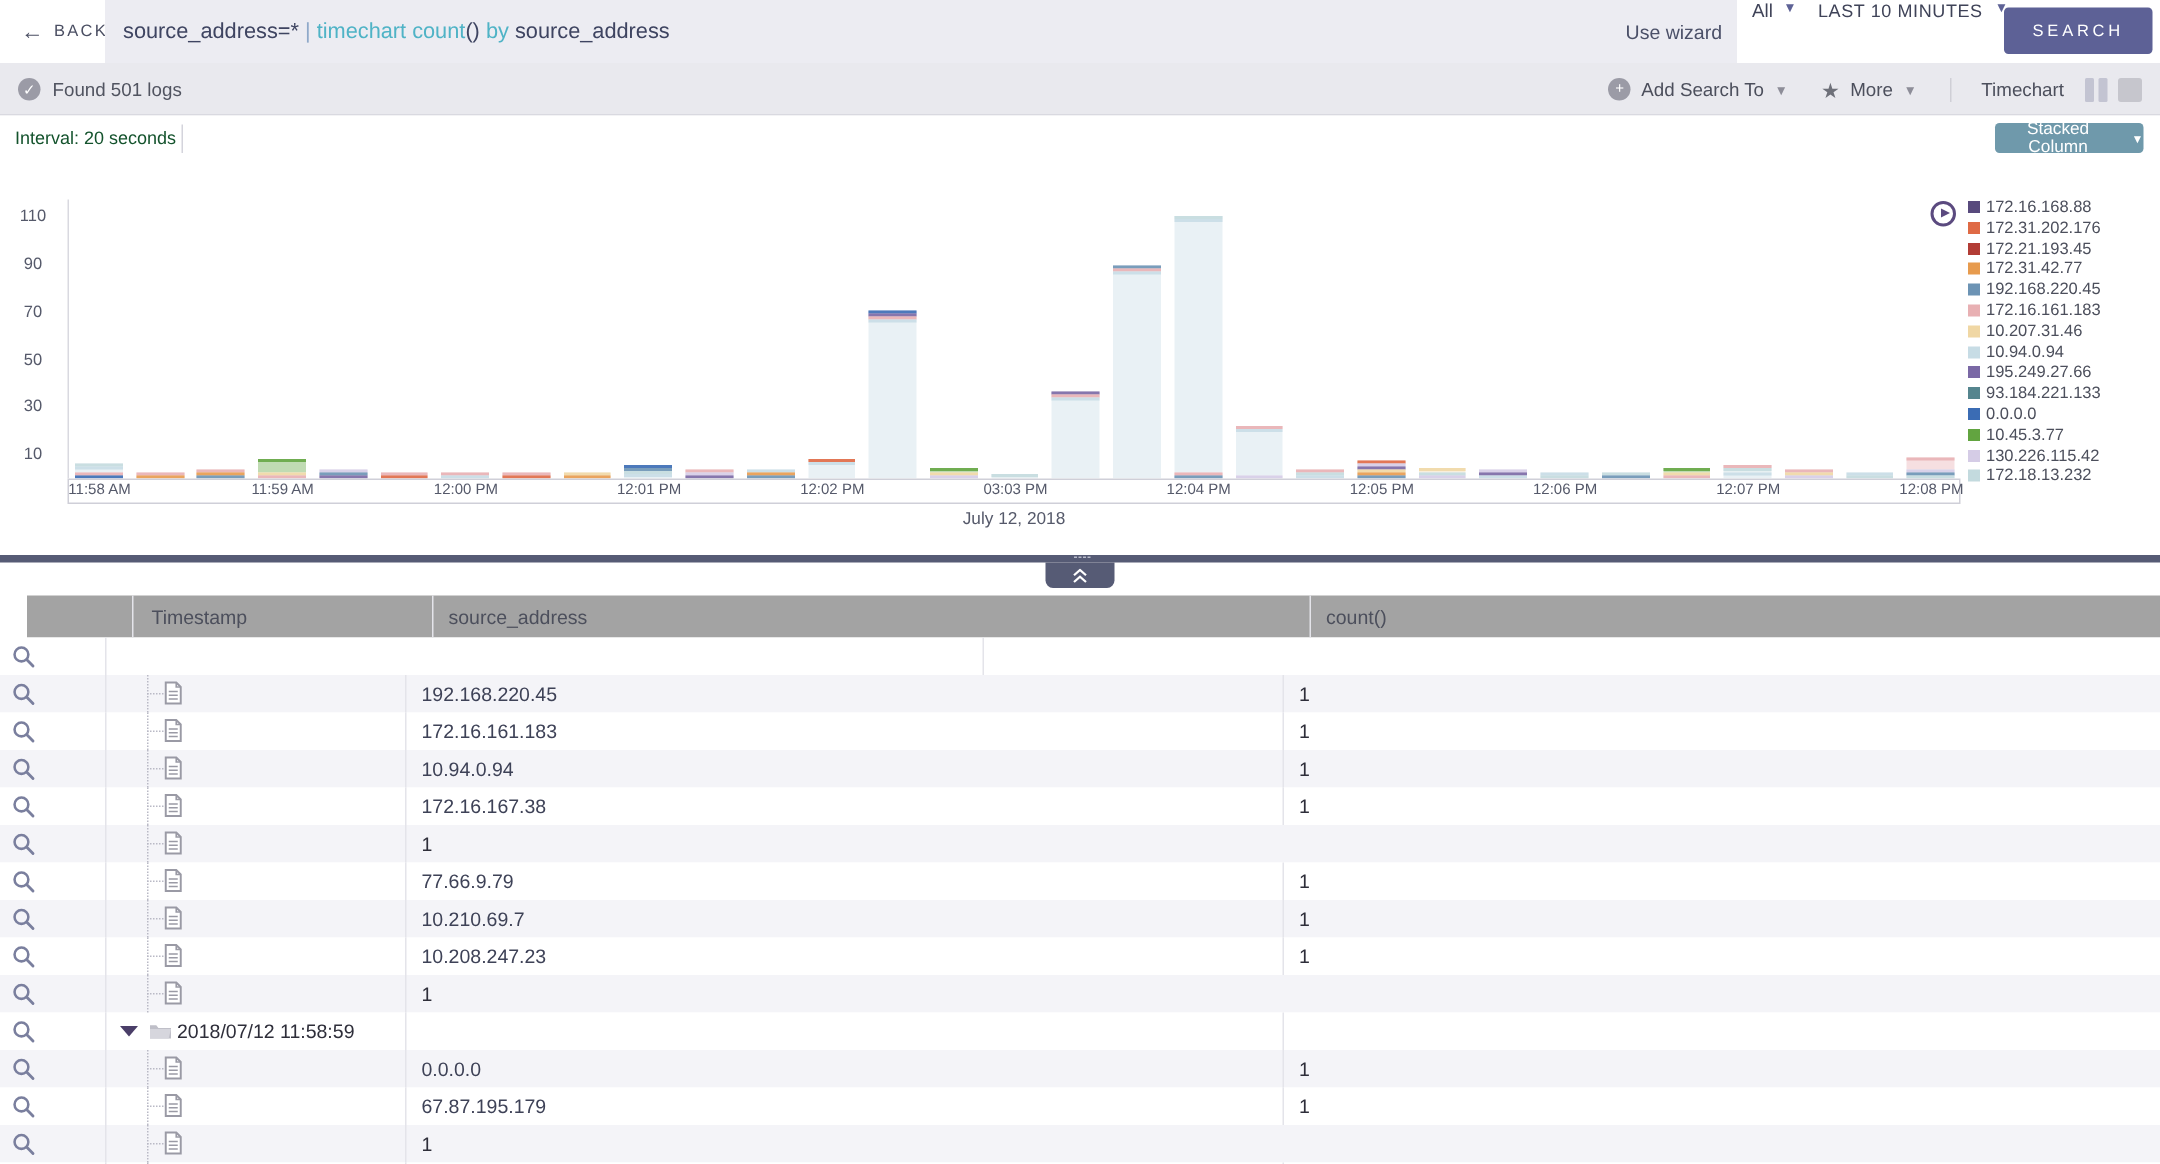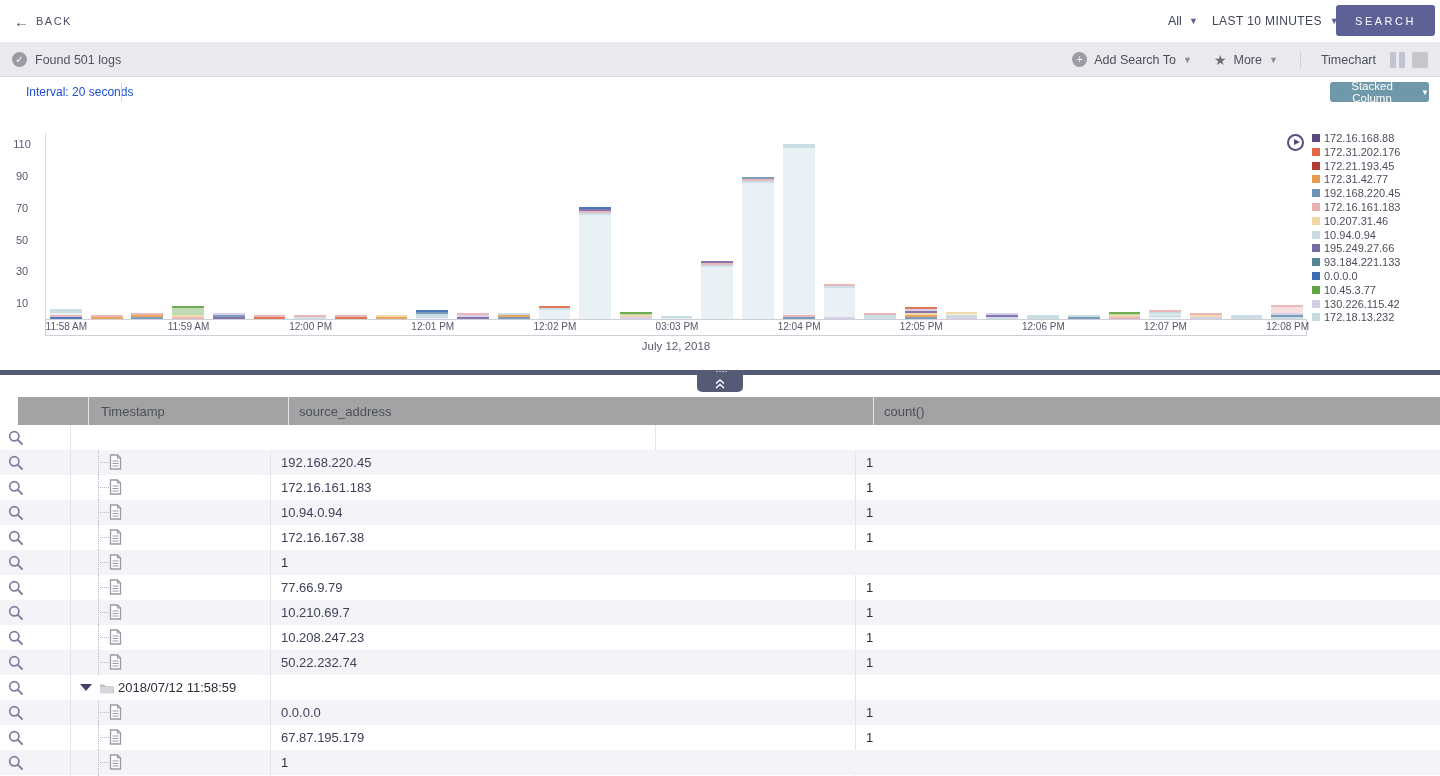--- a/index.html
+++ b/index.html
@@ -12,23 +12,23 @@
   #back-btn { position:absolute; left:14px; top:0; height:42px; display:flex; align-items:center;
               gap:7px; color:#4b4f63; cursor:pointer; }
   #back-btn .arrow { font-size:15px; }
   #back-btn .lbl { font-size:11px; letter-spacing:1.5px; }
   #query-field { position:absolute; left:70px; top:0; width:1088px; height:42px;
                  background:#ececf2; display:flex; align-items:center; padding:0 12px; }
   #query-text { font-size:14.5px; color:#3e4461; white-space:pre; }
   .q-dark { color:#3e4461; } .q-teal { color:#4fb3c6; } .q-pipe { color:#8fa9c9; }
   #use-wizard { position:absolute; right:10px; top:0; height:42px; display:flex; align-items:center;
                 font-size:13px; color:#4b5068; cursor:pointer; }
-  #scope-dd { position:absolute; left:1168px; top:0; height:42px; display:flex; align-items:center;
+  #scope-dd { position:absolute; left:1168px; top:0; height:42px; display:flex; align-items:flex-start;
               gap:7px; font-size:12.5px; color:#3f4358; cursor:pointer; }
-  #range-dd { position:absolute; left:1212px; top:0; height:42px; display:flex; align-items:center;
+  #range-dd { position:absolute; left:1212px; top:0; height:42px; display:flex; align-items:flex-start;
               gap:8px; font-size:12px; letter-spacing:.4px; color:#3f4358; cursor:pointer; }
   .caret { font-size:9px; color:#5e6296; }
   #search-btn { position:absolute; left:1336px; top:5px; width:99px; height:31px; background:#5d6196;
                 border:none; border-radius:3px; color:#fff; font-size:11px; letter-spacing:2.5px;
                 font-family:inherit; cursor:pointer; }
 
   
   #toolbar2 { position:absolute; left:0; top:42px; width:1440px; height:35px; background:#e9e9ee;
               border-bottom:1px solid #d9d9e0; }
   #status { position:absolute; left:12px; top:0; height:35px; display:flex; align-items:center; gap:8px;
@@ -41,21 +41,21 @@
   .tb2-item .caret { color:#8d8d98; }
   .star-ic { color:#6e7079; font-size:14px; }
   .vdiv { width:1px; height:16px; background:#cfcfd6; margin:0 20px 0 0; }
   #view-label { font-size:12.5px; color:#4c4f5c; margin-right:14px; }
   #cols-icon { display:flex; gap:3px; margin-right:7px; cursor:pointer; }
   #cols-icon i { display:block; width:6px; height:16px; background:#c3c4d2; border-radius:1px; }
   #grid-icon { width:16px; height:16px; background:#c6c6cd; border-radius:2px; margin-right:12px; cursor:pointer; }
 
   
   #chart-sec { position:absolute; left:0; top:77px; width:1440px; height:293px; background:#fff; }
-  #interval { position:absolute; left:26px; top:8px; font-size:12px; color:#1d4ed8; }
+  #interval { position:absolute; left:10px; top:8px; font-size:12px; color:#14532d; }
   #interval-div { position:absolute; left:121px; top:6px; height:19px; border-left:1px solid #d4d4dc; }
   #ctype-btn { position:absolute; left:1330px; top:5px; width:99px; height:20px; background:#6f99ab;
                border:none; border-radius:3px; color:#fff; font-size:11.5px; font-family:inherit;
                display:flex; align-items:center; justify-content:center; gap:7px; cursor:pointer; }
   #ctype-btn .caret { color:#fff; font-size:8px; }
   #plot { position:absolute; left:45px; top:56px; width:1262px; height:186px;
           border-left:1px solid #d9d9e0; }
   .ylab { position:absolute; width:36px; left:-42px; text-align:center; font-size:11px; color:#55596a; }
   .bar { position:absolute; bottom:0; display:flex; flex-direction:column-reverse; cursor:pointer; }
   .seg { width:100%; }
@@ -111,20 +111,24 @@
 </head>
 <body>
 
 <div id="app">
 
   <div id="topbar">
     <div id="back-btn">
       <span class="arrow">←</span>
       <span class="lbl">BACK</span>
     </div>
+    <div id="query-field">
+      <span id="query-text"><span class="q-dark">source_address=* </span><span class="q-pipe">| </span><span class="q-teal">timechart count</span><span class="q-dark">()</span><span class="q-teal"> by</span><span class="q-dark"> source_address</span></span>
+      <span id="use-wizard">Use wizard</span>
+    </div>
     <div id="scope-dd">
       <span>All</span>
       <span class="caret">▼</span>
     </div>
     <div id="range-dd">
       <span>LAST 10 MINUTES</span>
       <span class="caret">▼</span>
     </div>
     <button id="search-btn">SEARCH</button>
   </div>
@@ -635,23 +639,20 @@
             <span class="treev"></span>
       <span class="treeh"></span>
       <span class="docic"><svg width="13" height="16" viewBox="0 0 13 16">
   <path d="M1.5 1 h7 l3 3 v11 h-10 z" fill="#fff" stroke="#9a9aa5" stroke-width="1.3"></path>
   <path d="M8.5 1 v3 h3" fill="none" stroke="#9a9aa5" stroke-width="1.1"></path>
   <line x1="3.5" y1="7" x2="9.5" y2="7" stroke="#9a9aa5" stroke-width="1"></line>
   <line x1="3.5" y1="9.5" x2="9.5" y2="9.5" stroke="#9a9aa5" stroke-width="1"></line>
   <line x1="3.5" y1="12" x2="9.5" y2="12" stroke="#9a9aa5" stroke-width="1"></line>
               </svg></span>
           </div>
-          <div class="cell c3">
-            <span class="iptxt">50.22.232.74</span>
-          </div>
           <div class="cell c4">
             <span class="cnttxt">1</span>
           </div>
         </div>
         <div class="trow">
           <div class="cell c1">
             <span class="mag"><svg width="16" height="16" viewBox="0 0 16 16">
   <circle cx="6.3" cy="6.3" r="4.6" fill="none" stroke="#7a7f9e" stroke-width="1.7"></circle>
   <line x1="9.9" y1="9.9" x2="14" y2="14" stroke="#7a7f9e" stroke-width="1.9" stroke-linecap="round"></line>
               </svg></span>

